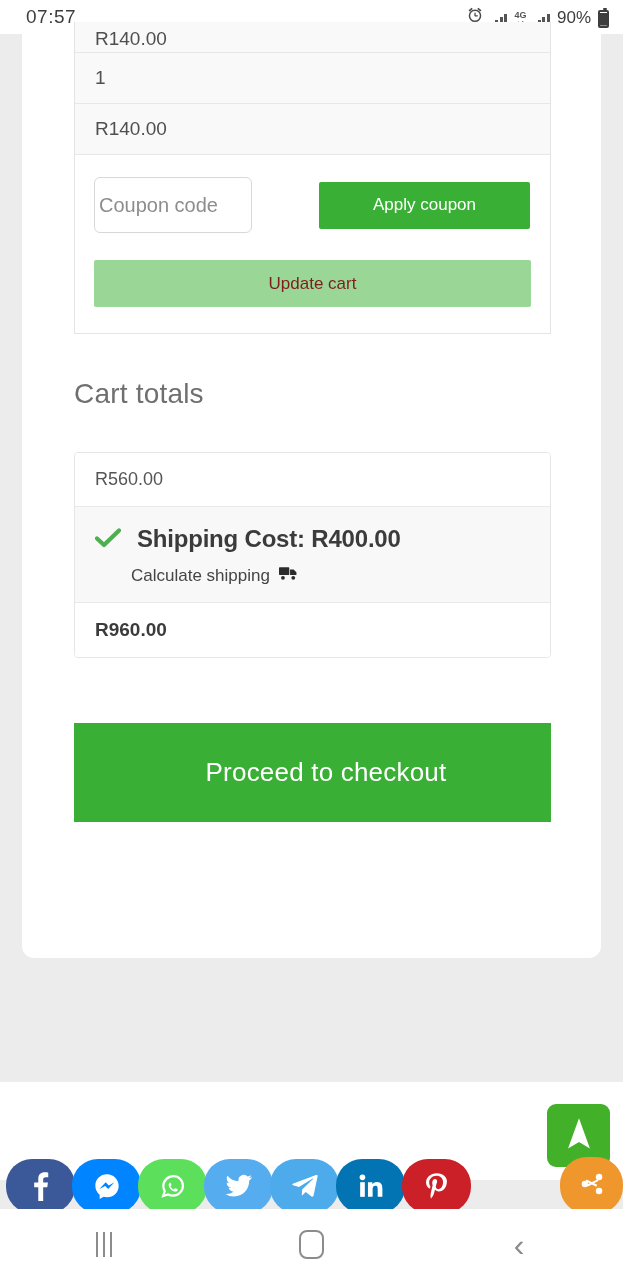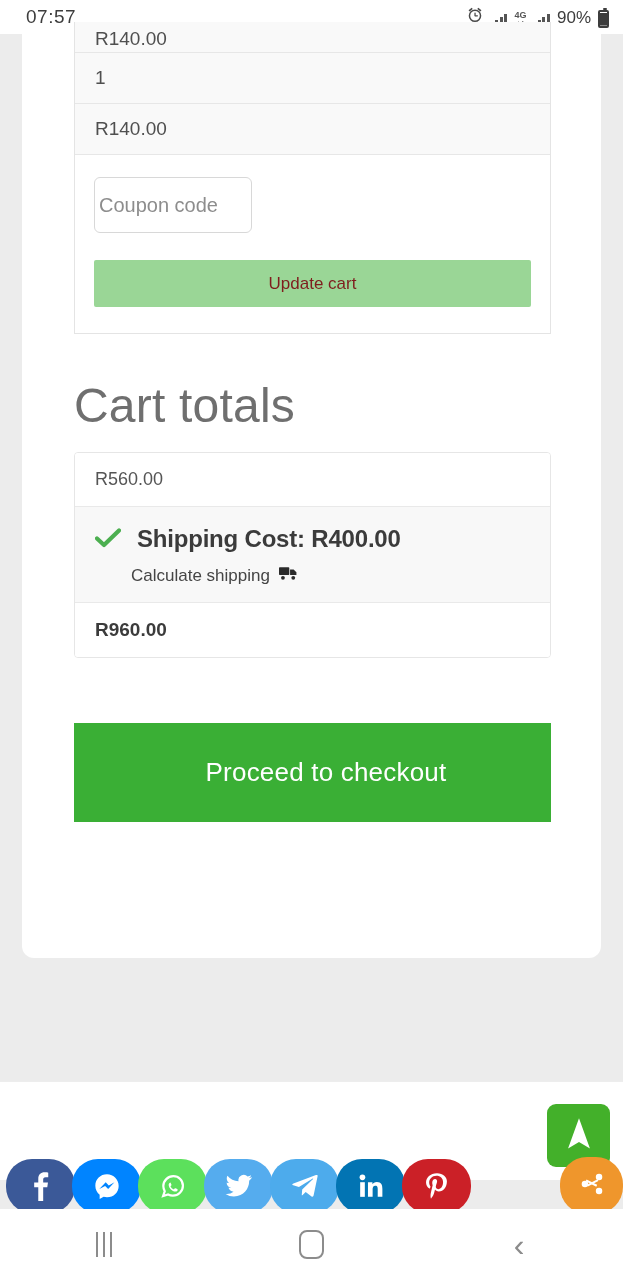--- a/index.html
+++ b/index.html
@@ -72,21 +72,21 @@
   }
   .btn-update {
     margin-top: 27px; width: 100%; height: 47px; border: none; border-radius: 2px;
     background: #9ad696; color: #7f1d1d; font-size: 17px; cursor: default;
     font-family: "Liberation Sans", sans-serif;
   }
 
   
   .totals-title {
     position: absolute; top: 344px; left: 52px;
-    font-size: 48px; color: #6f6f6f; font-weight: 400; letter-spacing: .2px;
+    font-size: 28px; color: #6f6f6f; font-weight: 400; letter-spacing: .2px;
   }
   .totals-box {
     position: absolute; top: 418px; left: 52px; width: 477px;
     border: 1px solid #e6e6e6; border-radius: 4px; overflow: hidden; background: #fff;
   }
   .tot-row {
     padding: 16px 20px; font-size: 18px; color: #555; border-bottom: 1px solid #e9e9e9;
     background: #fff;
   }
   .tot-row:last-child { border-bottom: none; }
@@ -192,20 +192,21 @@
         </div>
         <div class="cart-row">
           <span>1</span>
         </div>
         <div class="cart-row">
           <span>R140.00</span>
         </div>
         <div class="cart-actions">
           <div class="coupon-line">
             <input class="coupon-input" type="text" placeholder="Coupon code" style="">
+            <button class="btn-apply">Apply coupon</button>
           </div>
           <button class="btn-update">Update cart</button>
         </div>
       </div>
 
       <div class="totals-title">Cart totals</div>
 
       <div class="totals-box">
         <div class="tot-row">
           <span>R560.00</span>

